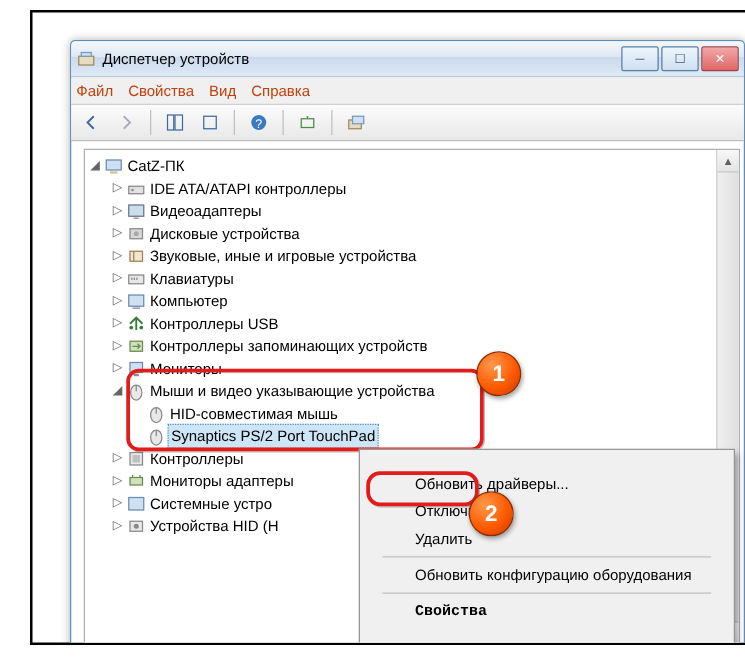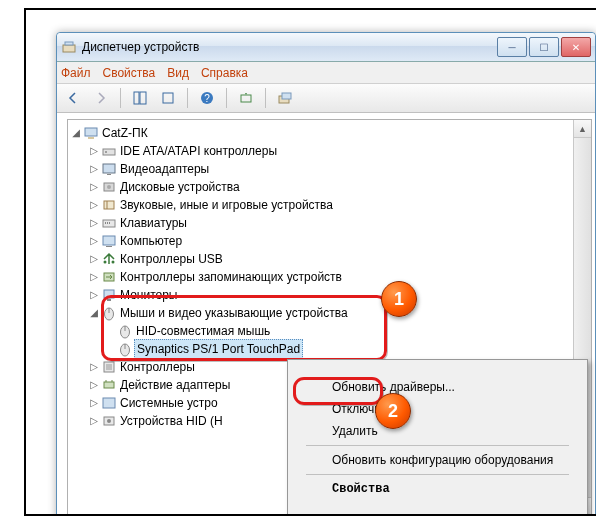--- a/index.html
+++ b/index.html
@@ -365,21 +365,21 @@
         </div>
 
         <div class="tree-row selected">
           <span class="indent" style="width:46px"></span>
           <span class="node-icon">
             <svg width="16" height="16">
                 <ellipse cx="8" cy="9" rx="4.5" ry="6" fill="#e8e8e8" stroke="#888"></ellipse>
                 <line x1="8" y1="3" x2="8" y2="8" stroke="#888"></line>
               </svg>
           </span>
-          <span class="node-label">Synaptics PS/1 Port TouchPad</span>
+          <span class="node-label">Synaptics PS/2 Port TouchPad</span>
         </div>
 
         <div id="nodes-after">
             <div class="tree-row">
               <span class="indent" style="width:18px"></span>
               <span class="expander">▷</span>
               <span class="node-icon">
                 <svg width="16" height="16">
                   <rect x="3" y="3" width="10" height="10" fill="#e8e8e8" stroke="#888"></rect>
                   <rect x="5" y="5" width="6" height="6" fill="#c0c0c0"></rect>
@@ -390,21 +390,21 @@
             <div class="tree-row">
               <span class="indent" style="width:18px"></span>
               <span class="expander">▷</span>
               <span class="node-icon">
                 <svg width="16" height="16">
                   <rect x="3" y="5" width="10" height="6" fill="#d0e0c0" stroke="#6a8a4a"></rect>
                   <line x1="5" y1="5" x2="5" y2="3" stroke="#6a8a4a"></line>
                   <line x1="11" y1="5" x2="11" y2="3" stroke="#6a8a4a"></line>
                 </svg>
               </span>
-              <span class="node-label">Действие адаптеры</span>
+              <span class="node-label">Мониторы адаптеры</span>
             </div>
             <div class="tree-row">
               <span class="indent" style="width:18px"></span>
               <span class="expander">▷</span>
               <span class="node-icon">
                 <svg width="16" height="16">
                   <rect x="2" y="3" width="12" height="10" fill="#cfe0f0" stroke="#6a8ab0"></rect>
                 </svg>
               </span>
               <span class="node-label">Системные устро</span>

